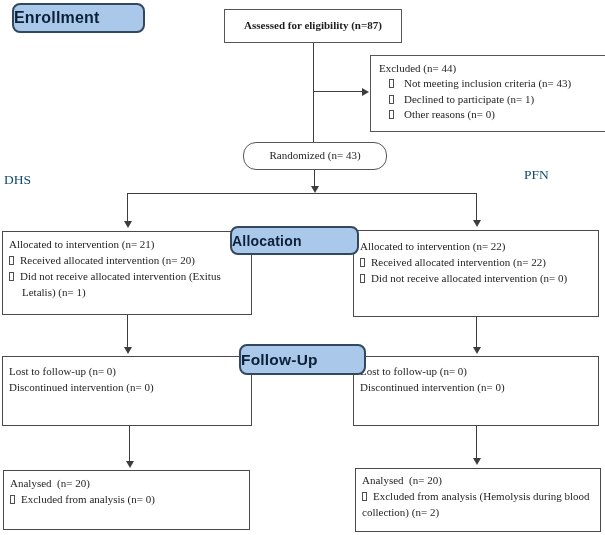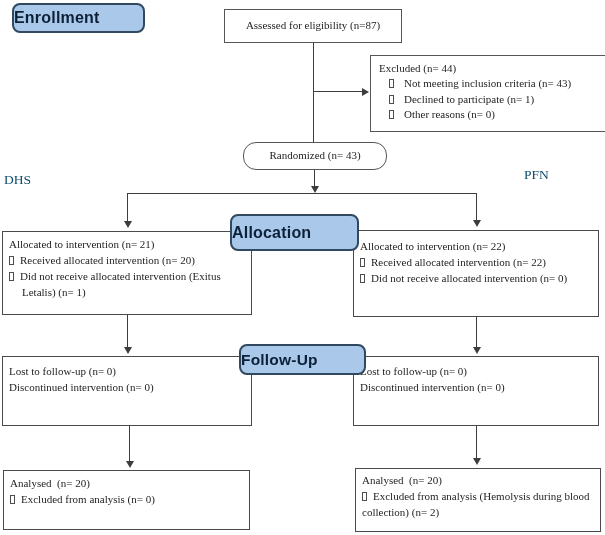--- a/index.html
+++ b/index.html
@@ -76,31 +76,31 @@
   <div class="arrow-down" style="left:473px;top:347px;"></div>
 
   <div class="line vline" style="left:129px;top:426px;height:36px;"></div>
   <div class="arrow-down" style="left:126px;top:461px;"></div>
   <div class="line vline" style="left:476px;top:425px;height:34px;"></div>
   <div class="arrow-down" style="left:473px;top:458px;"></div>
 
   <div class="badge" style="left:12px;top:3px;width:133px;height:30px;font-size:16px;">
     <span>Enrollment</span>
   </div>
-  <div class="badge" style="left:230px;top:214px;width:129px;height:37px;font-size:16px;">
+  <div class="badge" style="left:230px;top:226px;width:129px;height:29px;font-size:14px;">
     <span>Allocation</span>
   </div>
   <div class="badge" style="left:230px;top:344px;width:127px;height:31px;font-size:15.5px;margin-left:9px;">
     <span>Follow-Up</span>
   </div>
 
   <div class="grouplabel" style="left:4px;top:172px;">DHS</div>
   <div class="grouplabel" style="left:524px;top:167px;">PFN</div>
 
-  <div class="fbox center" style="left:224px;top:9px;width:178px;height:34px;">
+  <div class="fbox center" style="left:224px;top:9px;width:178px;height:34px;font-weight:bold;">
     <span>Assessed for eligibility (n=87)</span>
   </div>
 
   <div class="fbox" style="left:370px;top:55px;width:256px;height:77px;">
     <div class="inner" style="padding:5px 8px;line-height:1.4;">
       <span class="title">Excluded (n= 44)</span>
       <span class="item exc-item"><span class="tofu"></span><span>Not meeting inclusion criteria (n= 43)</span></span>
       <span class="item exc-item"><span class="tofu"></span><span>Declined to participate (n= 1)</span></span>
       <span class="item exc-item"><span class="tofu"></span><span>Other reasons (n= 0)</span></span>
     </div>

